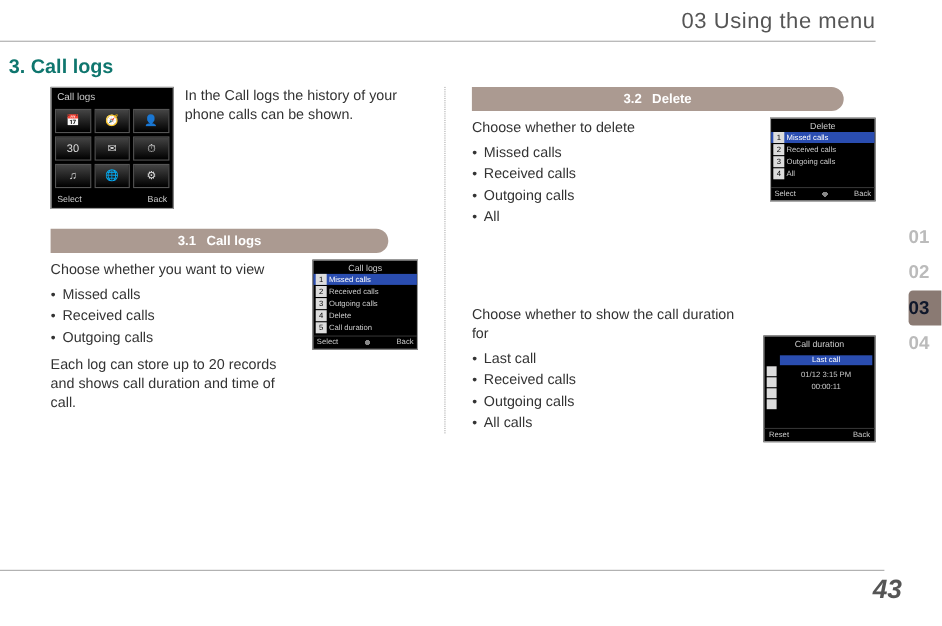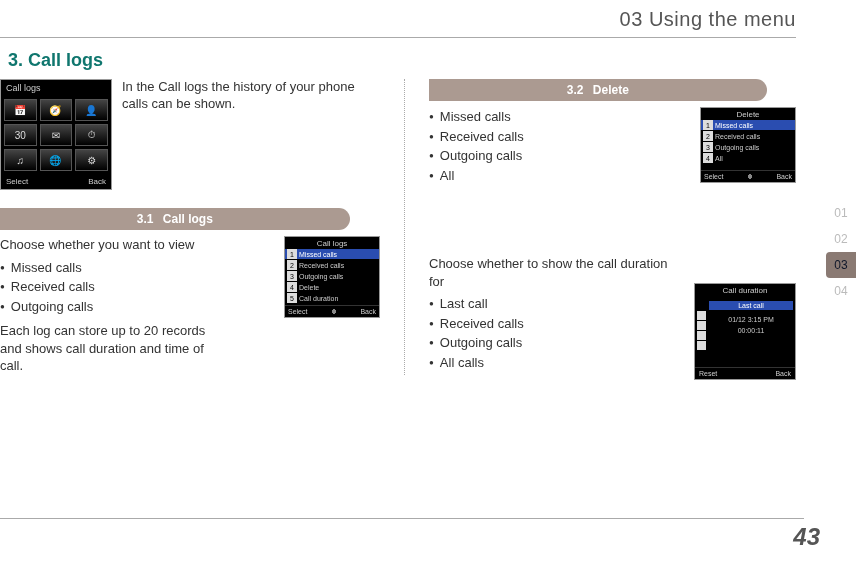--- a/index.html
+++ b/index.html
@@ -30,21 +30,21 @@
   margin: 12px 0 8px 8px;
 }
 .columns {
   display: flex;
   gap: 24px;
   padding-right: 60px;
 }
 .col {
   position: relative;
 }
-.col-left { width: 380px; }
+.col-left { width: 380px; padding-left: 46px; }
 .col-right { flex: 1; border-left: 1px dotted #aaa; padding-left: 24px; }
 .intro-row { display: flex; gap: 10px; }
 .intro-text { font-size: 13px; line-height: 1.3; color: #333; flex: 1; }
 
 .subhead {
   background: #ab9a91;
   color: #fff;
   font-weight: bold;
   font-size: 12px;
   padding: 4px 10px;
@@ -134,22 +134,22 @@
 }
 
 
 .tabs {
   position: absolute;
   right: 0; top: 200px;
   width: 30px;
   display: flex; flex-direction: column;
 }
 .tab {
-  font-size: 12px; font-weight: normal; color: #bbb;
-  text-align: center; padding: 6px 0;
+  font-size: 17px; font-weight: bold; color: #bbb;
+  text-align: left; padding: 6px 0;
   border-top-left-radius: 4px; border-bottom-left-radius: 4px;
 }
 .tab.active { background: #8a7a73; color: #0f172a; }
 
 .pagenum {
   position: absolute;
   right: 36px; bottom: 18px;
   font-size: 24px; font-weight: bold; font-style: italic; color: #555;
 }
 .bottom-line {
@@ -239,20 +239,21 @@
     </div>
   </div>
 
   <div class="col col-right">
 
     <div class="block">
       <div class="subhead" style="margin-top:0">
         <span class="subnum">3.2</span>
         <span>Delete</span>
       </div>
+      <div class="paratext" style="max-width:210px">Choose whether to delete</div>
       <ul class="content-list">
         <li>Missed calls</li>
         <li>Received calls</li>
         <li>Outgoing calls</li>
         <li>All</li>
       </ul>
 
       <div class="phone-shot">
         <div class="phone">
           <div class="ptitle">Delete</div>

